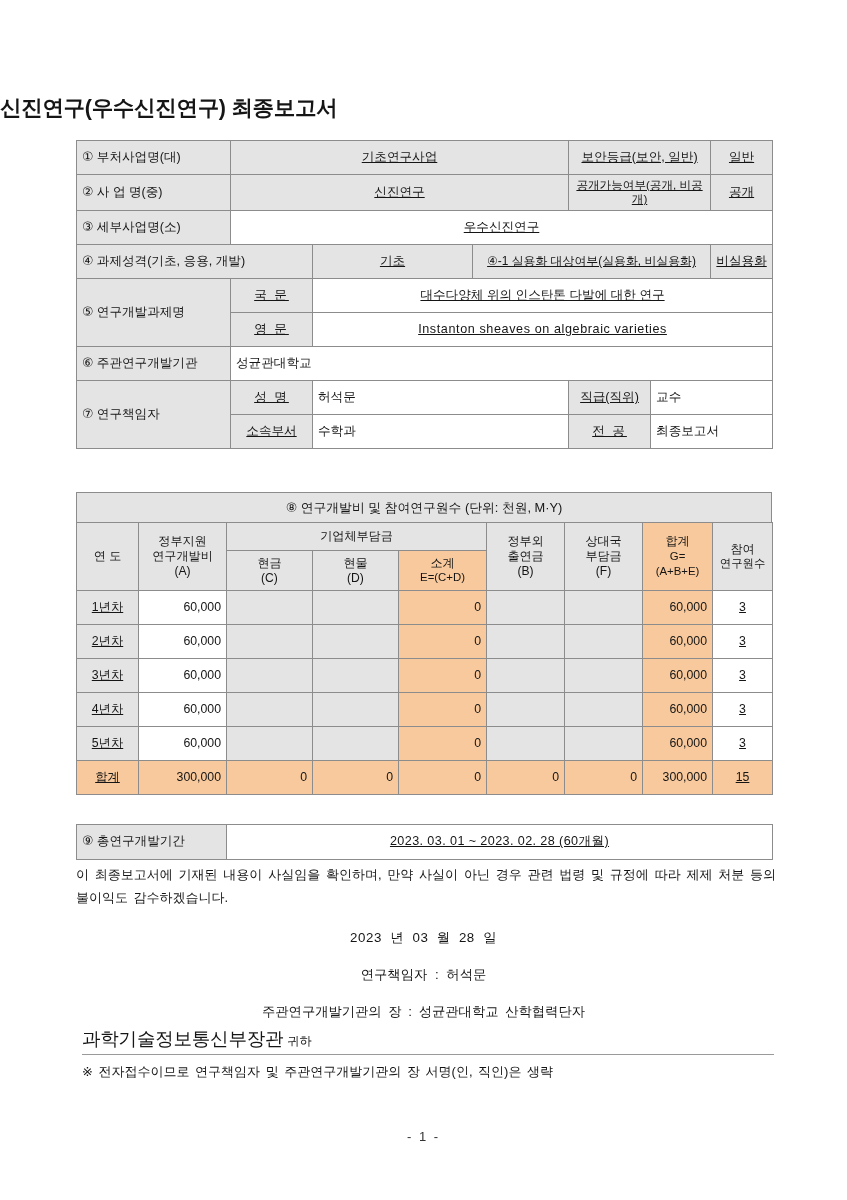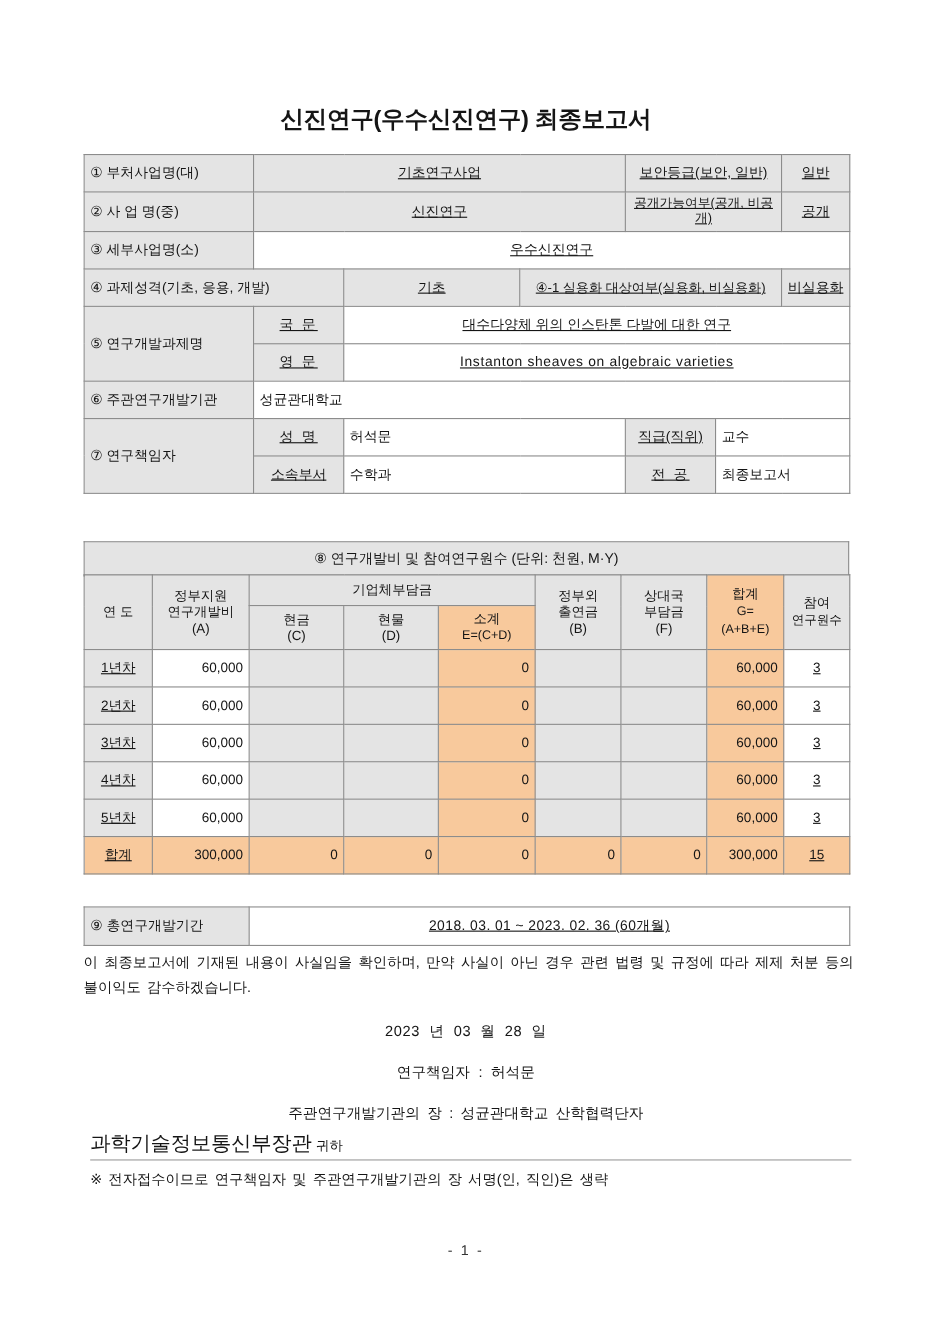--- a/index.html
+++ b/index.html
@@ -23,21 +23,20 @@
     width: 847px;
     height: 1200px;
     padding: 0;
   }
 
   
   .doc-title {
     position: absolute;
     left: 0; top: 93px;
     width: 847px;
-    text-align: center;
     font-size: 21.5px;
     font-weight: bold;
     letter-spacing: -0.3px;
   }
 
   
   table.grid {
     position: absolute;
     left: 76px;
     width: 696px;
@@ -385,21 +384,21 @@
   </table>
 
   <table class="grid" id="period-table">
     <colgroup>
       <col style="width:150px">
       <col style="width:546px">
     </colgroup>
     <tbody>
       <tr>
         <td class="hdr l">⑨ 총연구개발기간</td>
-        <td class="c" style="letter-spacing:0.4px">2018. 03. 01 ~ 2023. 02. 36 (60개월)</td>
+        <td class="c" style="letter-spacing:0.4px">2023. 03. 01 ~ 2023. 02. 28 (60개월)</td>
       </tr>
     </tbody>
   </table>
 
   <div class="declaration">이 최종보고서에 기재된 내용이 사실임을 확인하며, 만약 사실이 아닌 경우 관련 법령 및 규정에 따라 제제 처분 등의 불이익도 감수하겠습니다.</div>
 
   <div class="sig-date">2023 년  03 월  28 일</div>
   <div class="sig-pi">연구책임자 :    허석문</div>
   <div class="sig-org">주관연구개발기관의 장 :  성균관대학교 산학협력단자</div>
 

